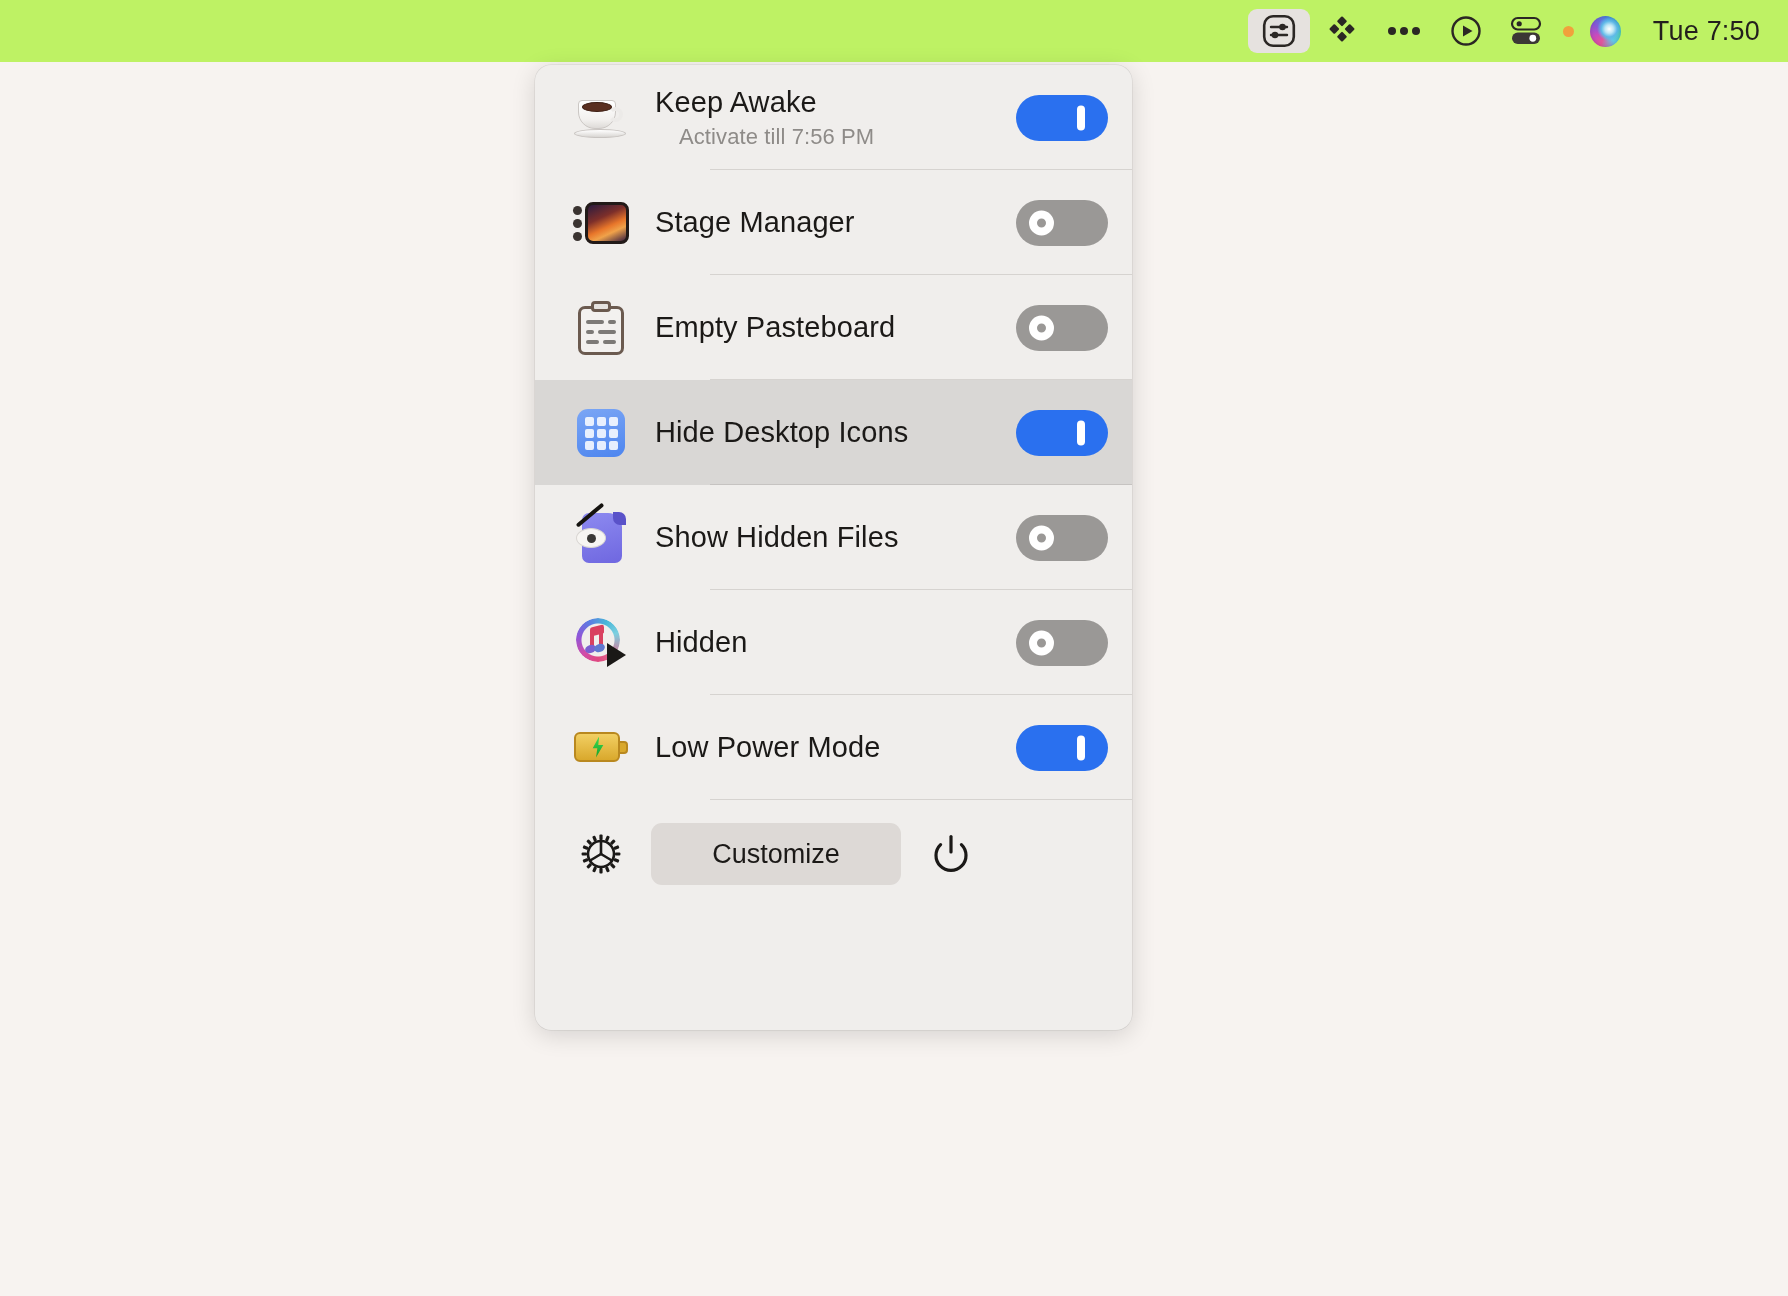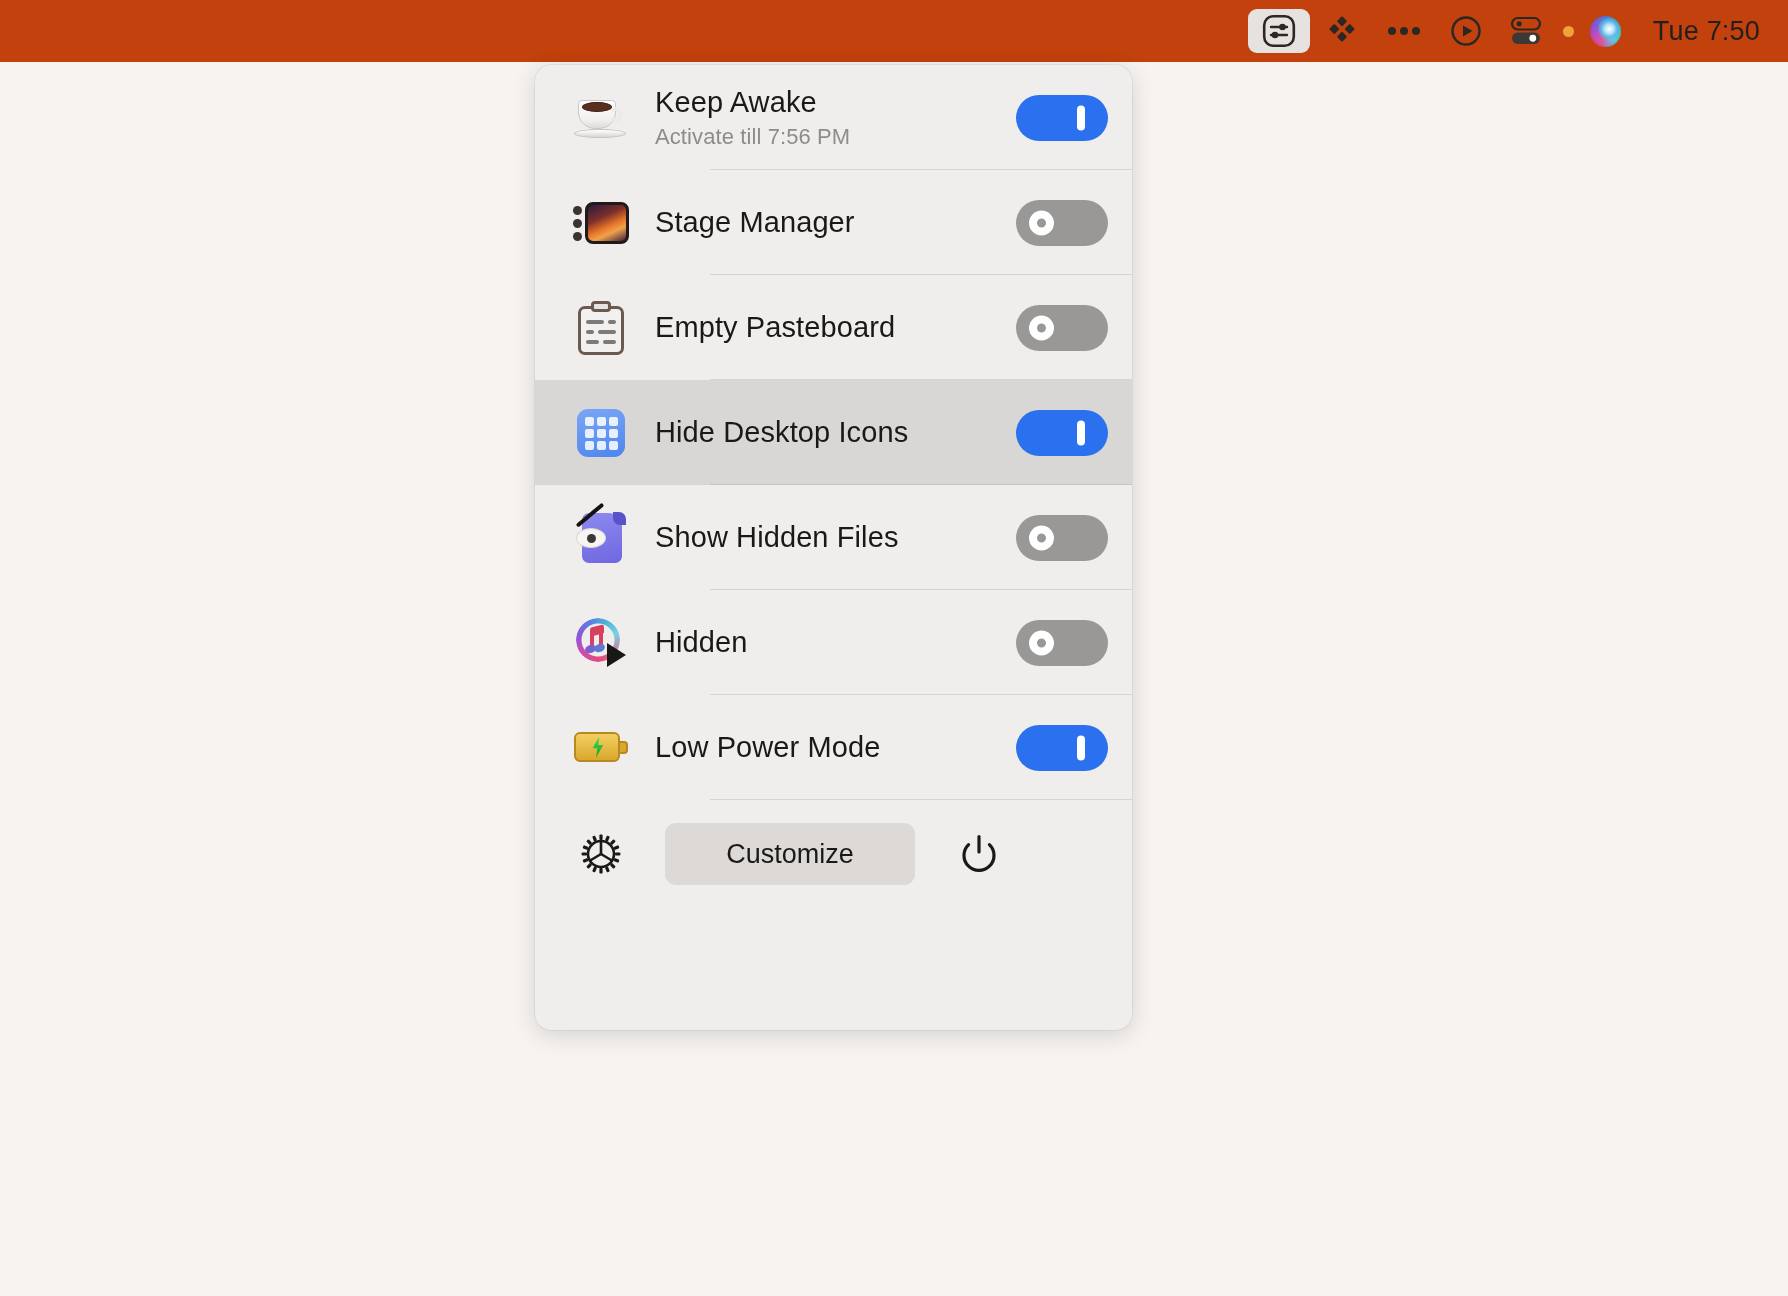--- a/index.html
+++ b/index.html
@@ -16,21 +16,21 @@
     -webkit-font-smoothing: antialiased;
   }
 
   
   .menubar {
     position: absolute;
     top: 0;
     left: 0;
     width: 1788px;
     height: 62px;
-    background: #c2410c;
+    background: #bef264;
     display: flex;
     align-items: center;
     justify-content: flex-end;
     padding-right: 26px;
     box-sizing: border-box;
   }
   .mb-item {
     display: flex;
     align-items: center;
     justify-content: center;
@@ -113,20 +113,21 @@
     font-size: 29px;
     color: #1b1917;
     line-height: 1.18;
     letter-spacing: 0.1px;
   }
   .row-sub {
     font-size: 22px;
     color: #8e8b88;
     margin-top: 5px;
     letter-spacing: 0.1px;
+    margin-left: 24px;
   }
   .row-control {
     width: 140px;
     min-width: 140px;
     display: flex;
     align-items: center;
     justify-content: center;
   }
 
   
@@ -184,21 +185,21 @@
   .footer-icon {
     width: 88px;
     min-width: 88px;
     display: flex;
     align-items: center;
     justify-content: center;
     color: #1b1917;
   }
   .customize-btn {
     flex: 1;
-    margin: 0 20px;
+    margin: 0 6px;
     height: 62px;
     background: #ddd9d6;
     border-radius: 11px;
     border: none;
     display: flex;
     align-items: center;
     justify-content: center;
     font-family: "Liberation Sans", sans-serif;
     font-size: 27px;
     color: #1b1917;

